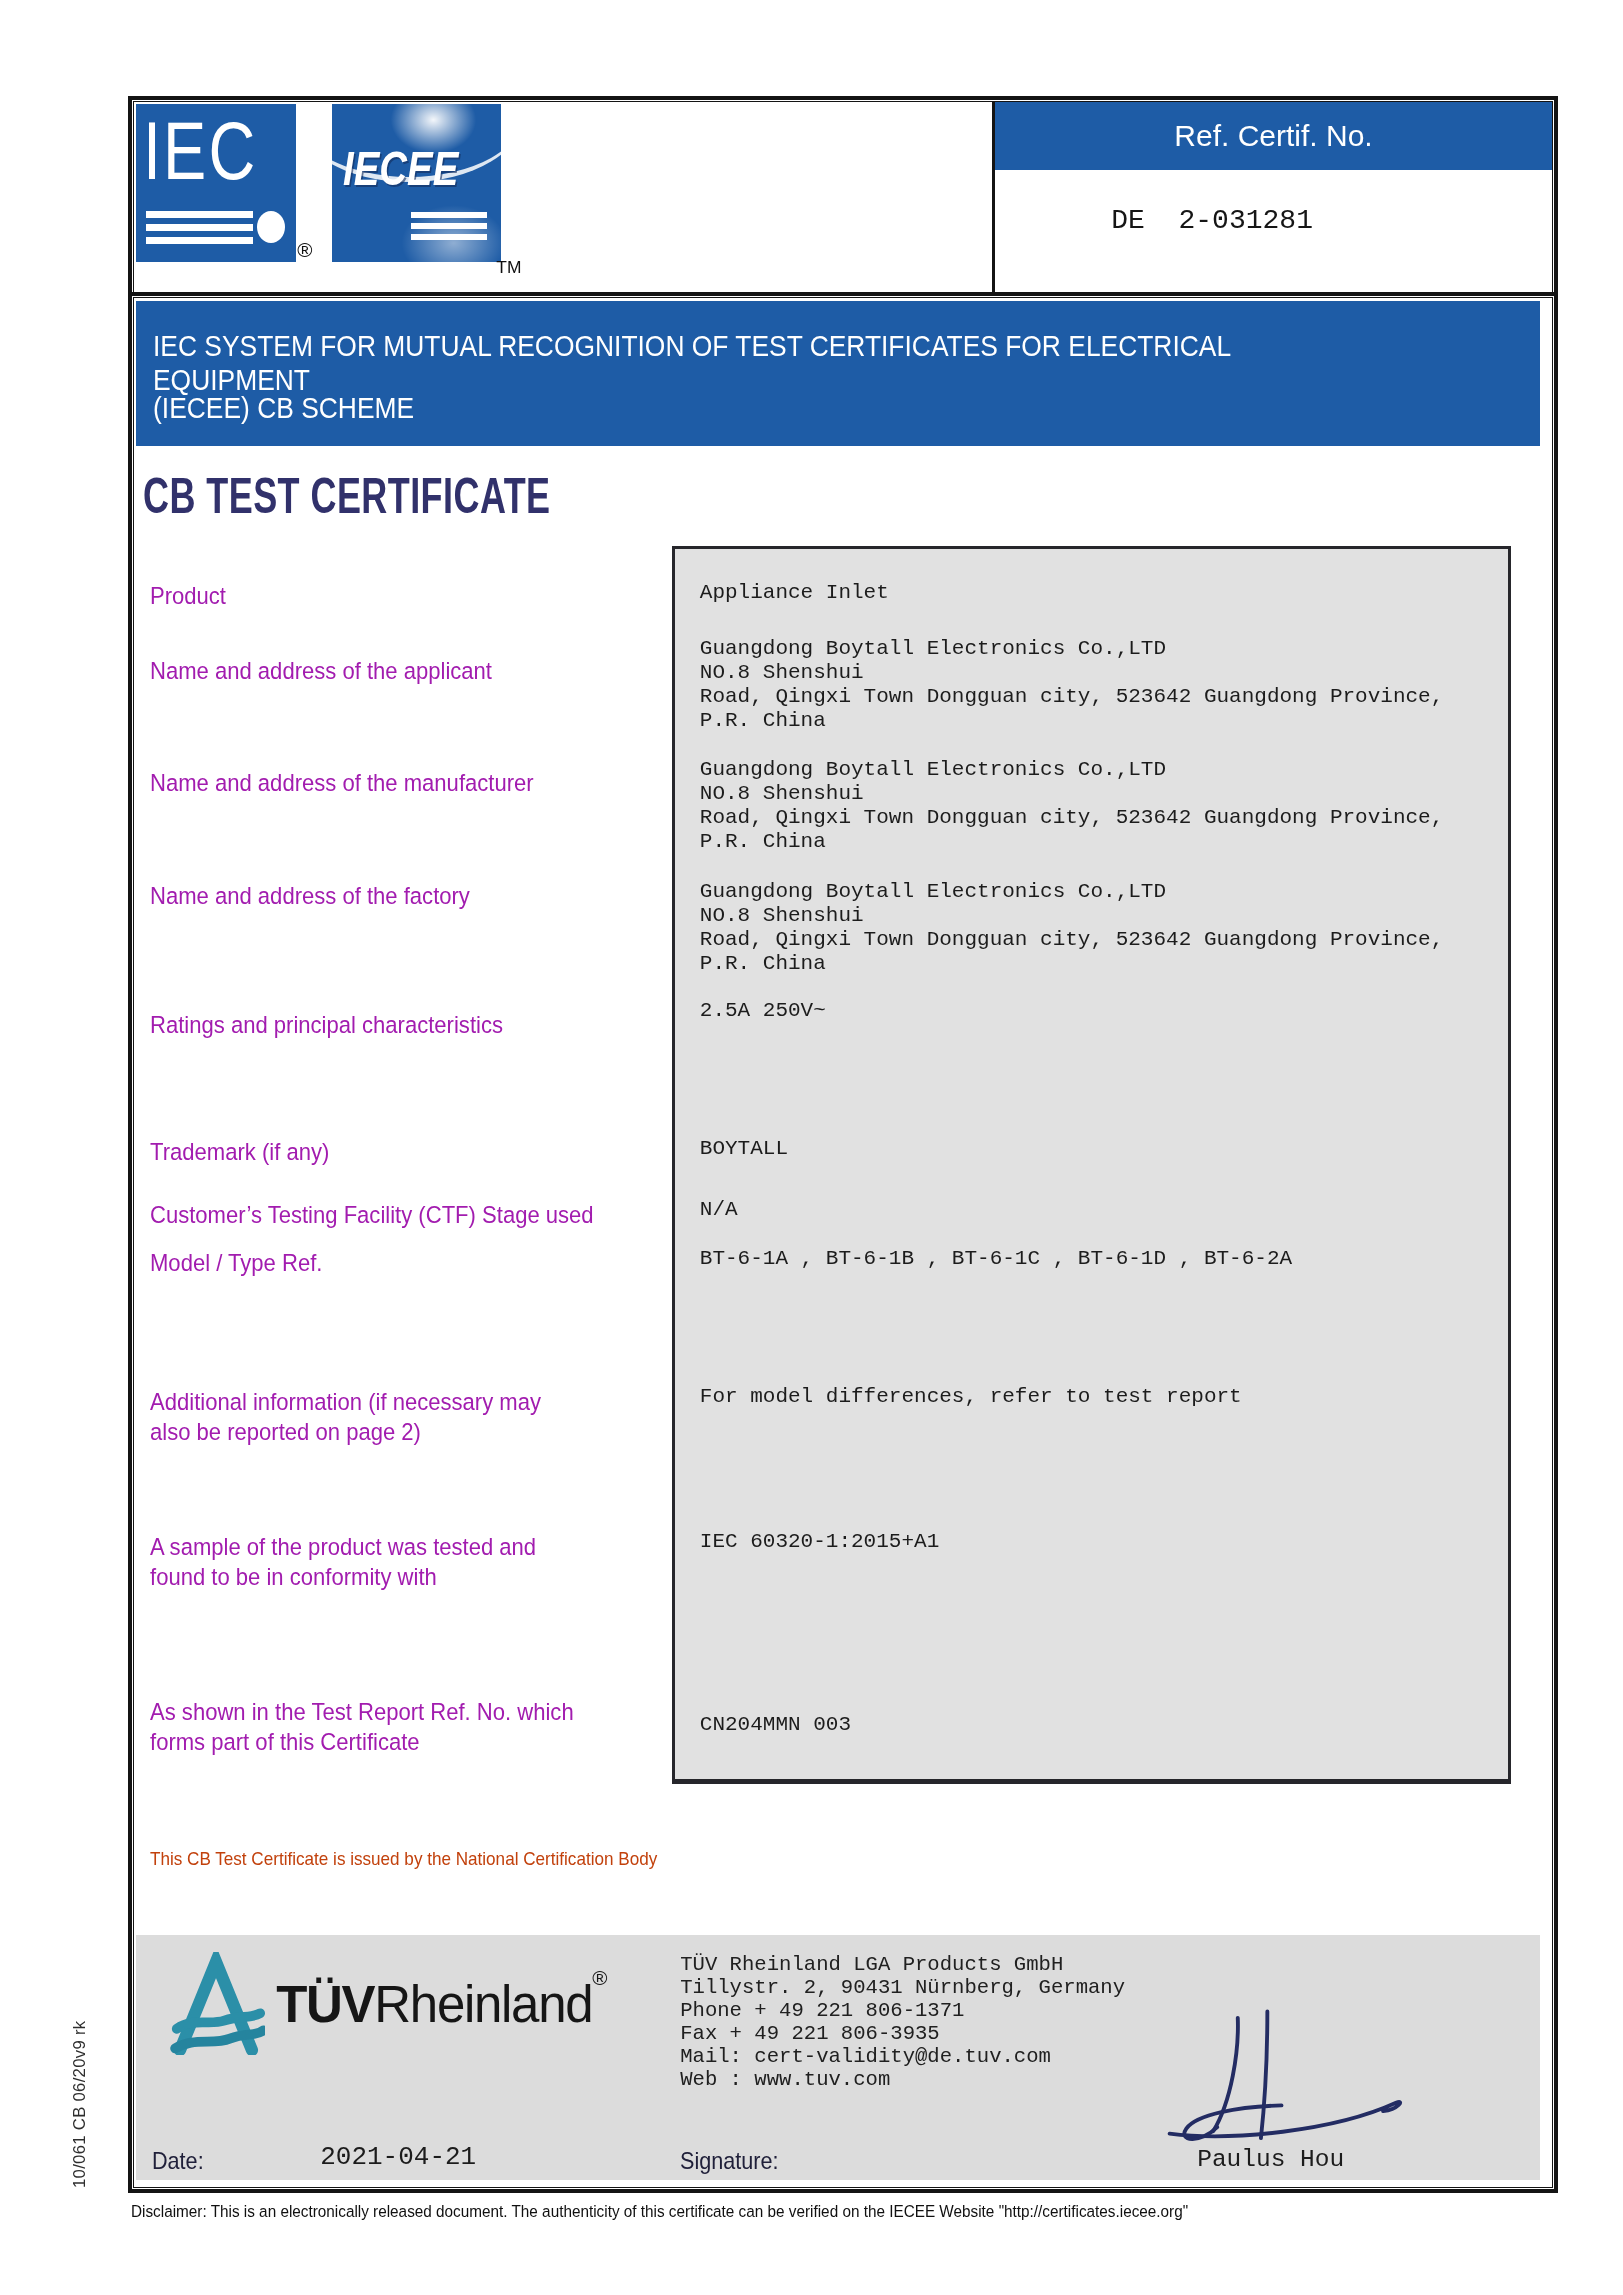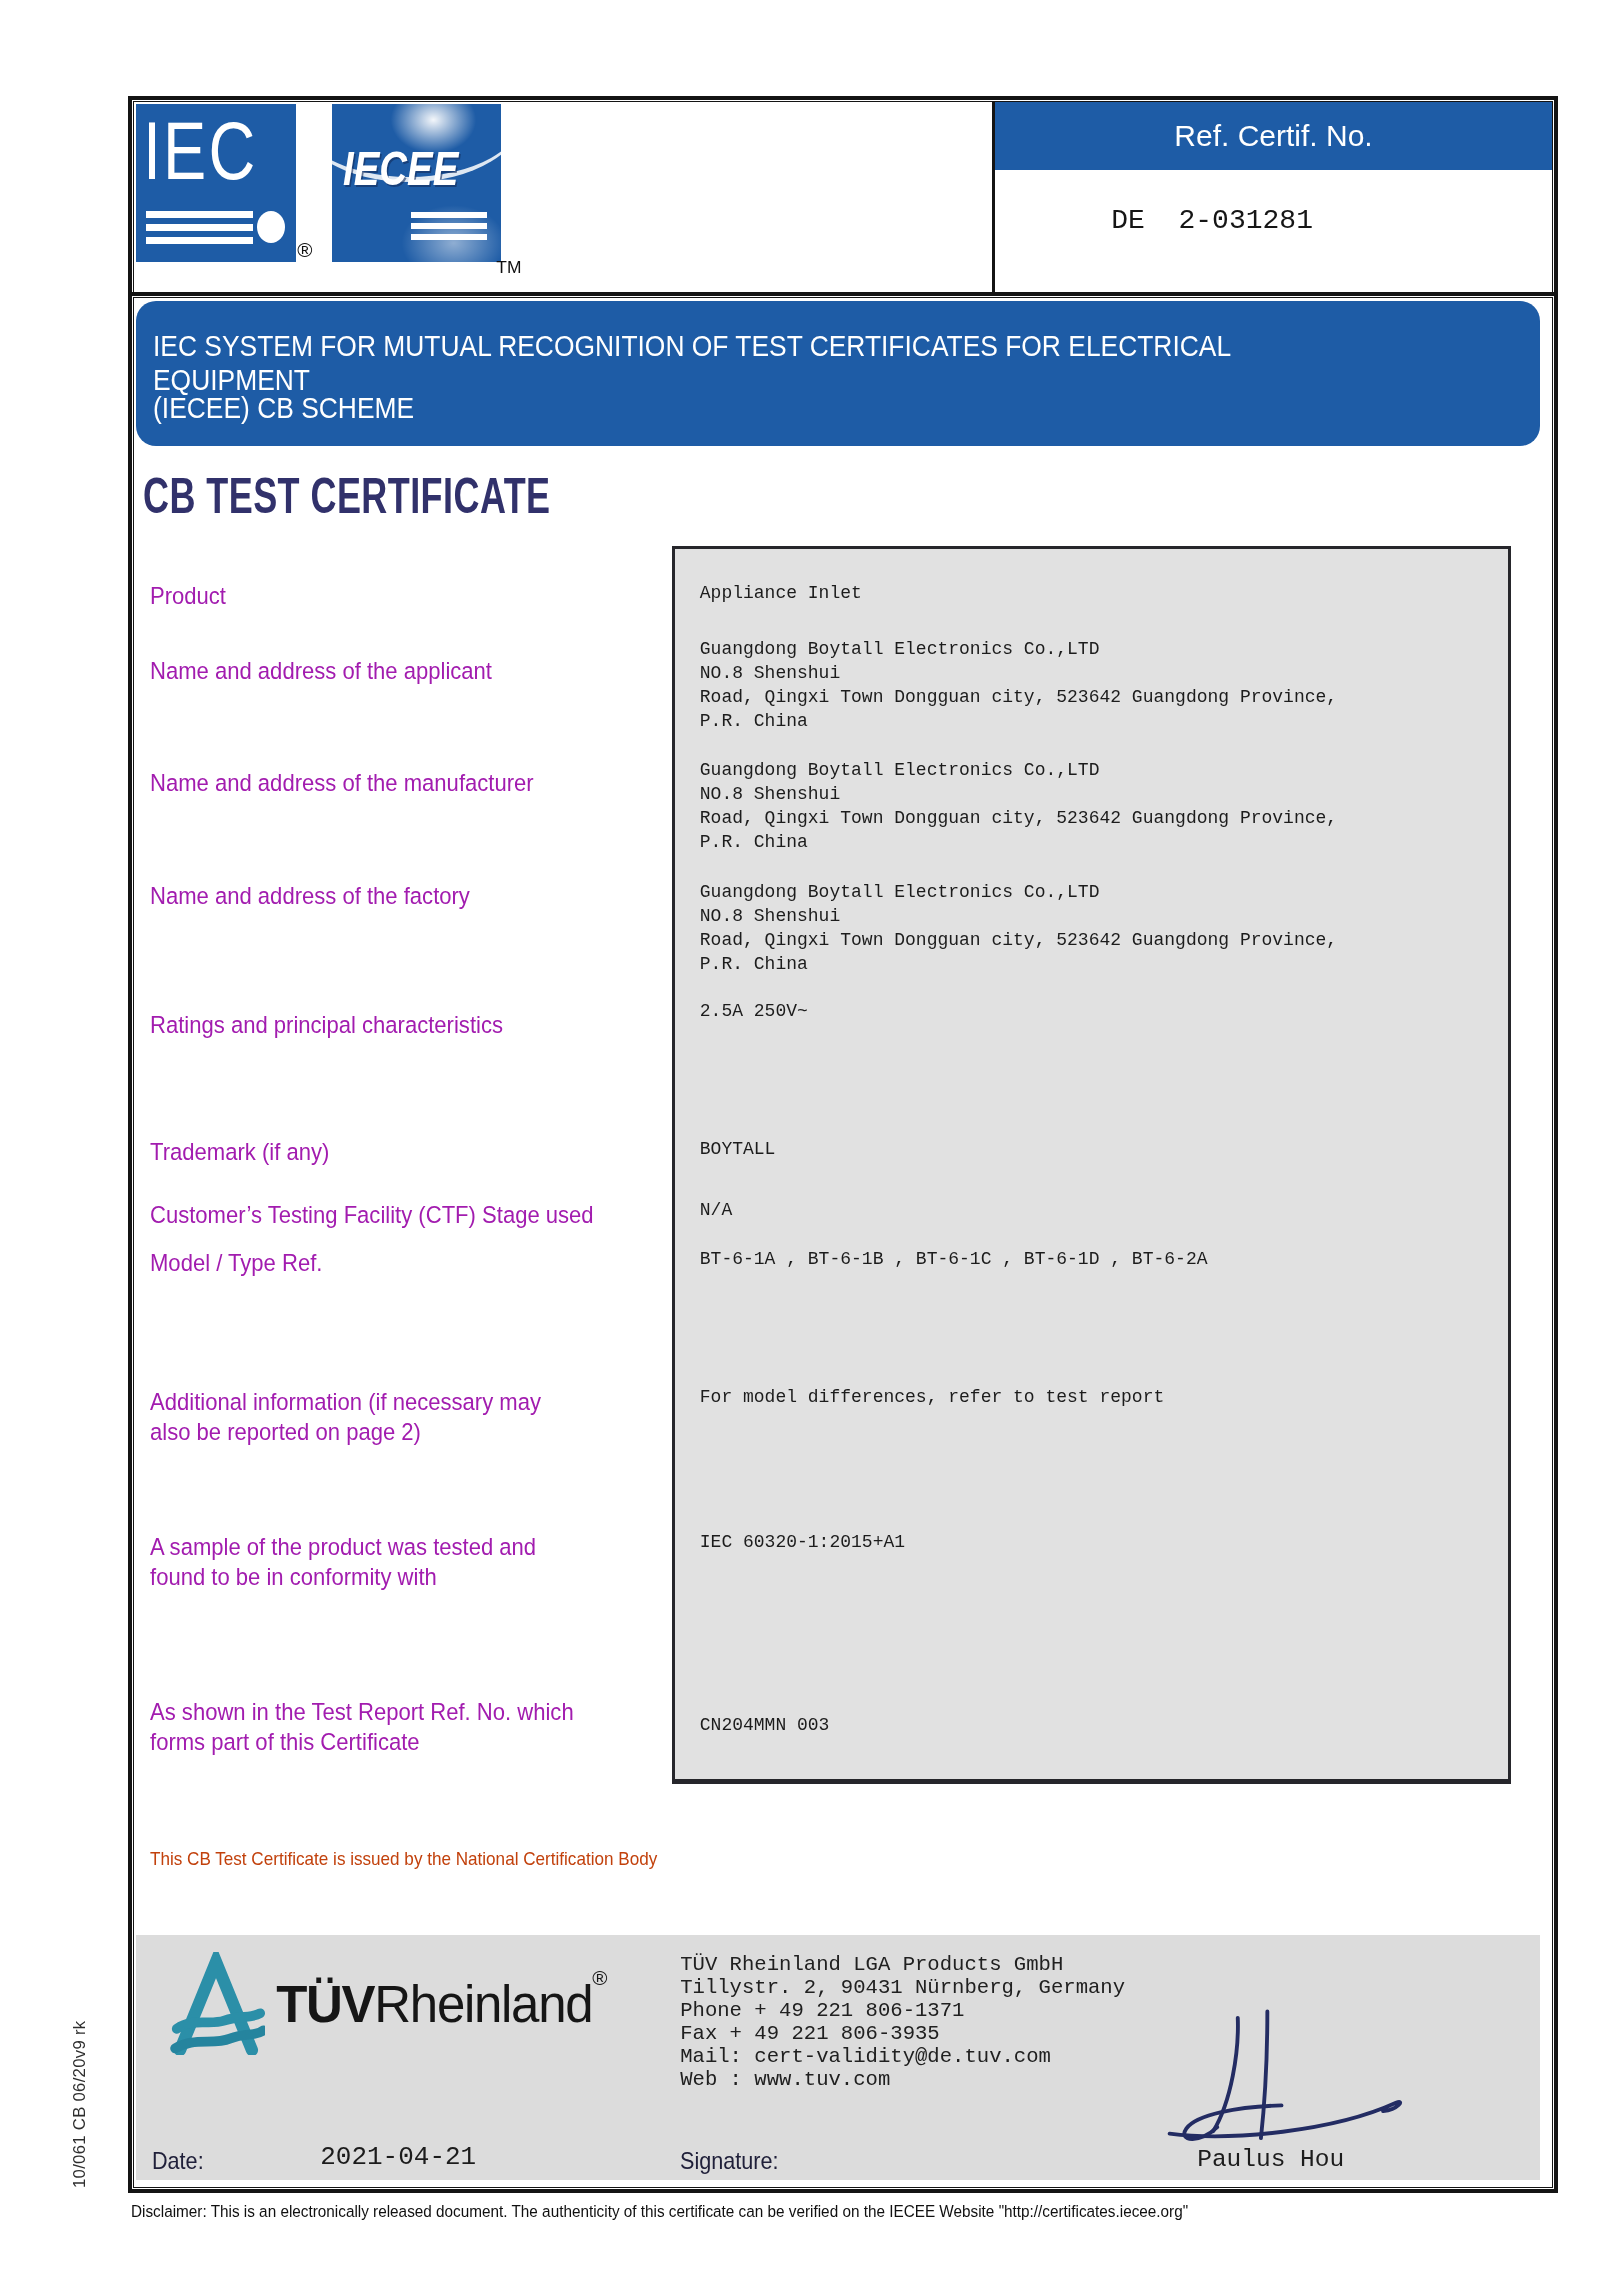--- a/index.html
+++ b/index.html
@@ -37,30 +37,30 @@
   .iecee-bars i{display:block;height:5.8px;background:#fff;margin-bottom:5.1px;}
   .tm-mark{position:absolute;left:362px;top:144px;font-size:17.4px;color:#101010;margin-top:11px;}
   .header-divider{position:absolute;left:858px;top:0;width:3.2px;height:100%;background:#141414;}
   .ref-box{position:absolute;left:861px;top:0;right:0;height:68px;background:#1e5ca6;
            display:flex;align-items:center;justify-content:center;}
   .ref-label{color:#fff;font-size:30px;}
   .ref-num{position:absolute;left:977px;top:103px;font-size:28px;color:#161616;}
 
   
   .body-frame{left:128px;top:292px;width:1430px;height:1901px;}
-  .banner{position:absolute;left:1.9px;top:2.6px;width:1404px;height:145px;background:#1e5ca6;border-radius:20px;}
+  .banner{position:absolute;left:1.9px;top:2.6px;width:1404px;height:145px;background:#1e5ca6;}
   .banner-line{position:absolute;left:16.7px;color:#fff;font-size:30px;}
   .banner-line1{top:28px;}
   .banner-line2{top:90px;}
   .doc-title{position:absolute;left:9px;top:169px;font-size:50px;font-weight:700;color:#31316b;
              transform:scaleX(.72);transform-origin:0 0;letter-spacing:0.6px;white-space:nowrap;}
 
   .values-box{position:absolute;left:538px;top:248px;width:839px;height:1238px;background:#e1e1e1;
               border:3.2px solid #26262b;border-bottom-width:5.1px;box-sizing:border-box;}
-  .val{position:absolute;left:24.5px;font-size:18px;line-height:24px;color:#1c1c1c;}
+  .val{position:absolute;left:24.5px;font-size:21px;line-height:24px;color:#1c1c1c;}
 
   .lbl{position:absolute;left:15.4px;width:528px;font-size:24.5px;line-height:30px;color:#a21caf;}
   .issued-line{position:absolute;left:15.4px;font-size:19px;color:#c2410c;}
 
   
   .footer-band{position:absolute;left:1.9px;top:1637px;width:1404px;height:245px;background:#dcdcdc;}
   .tuv-logo{position:absolute;left:31px;top:16.7px;}
   .tuv-wordmark{position:absolute;left:140px;top:31px;color:#161616;white-space:nowrap;}
   .tuv-bold{font-weight:700;font-size:51px;letter-spacing:-1.3px;}
   .tuv-reg{font-weight:400;font-size:51px;letter-spacing:-1.3px;}

